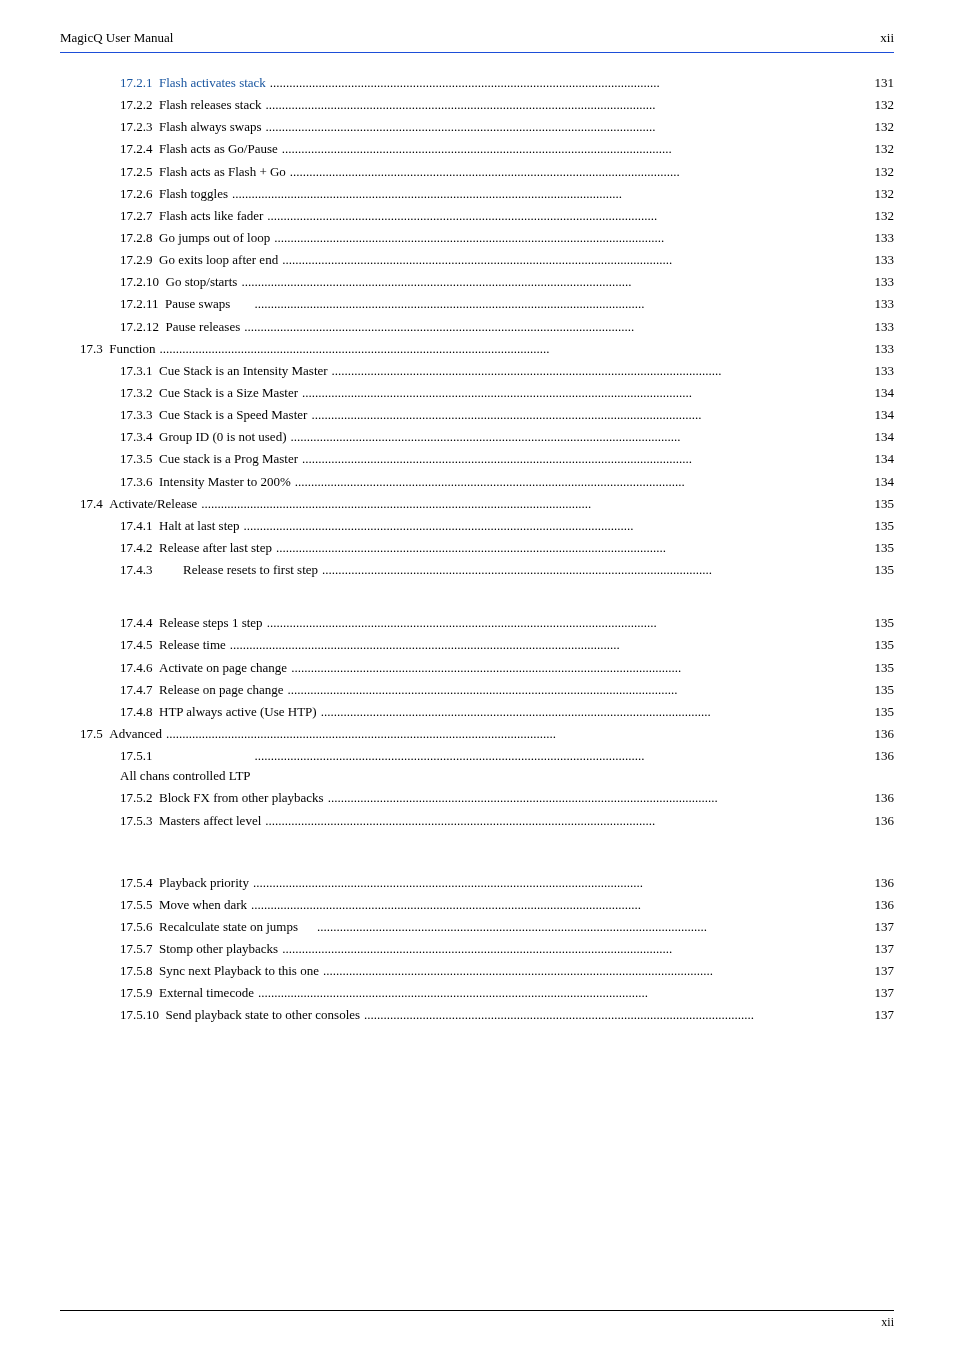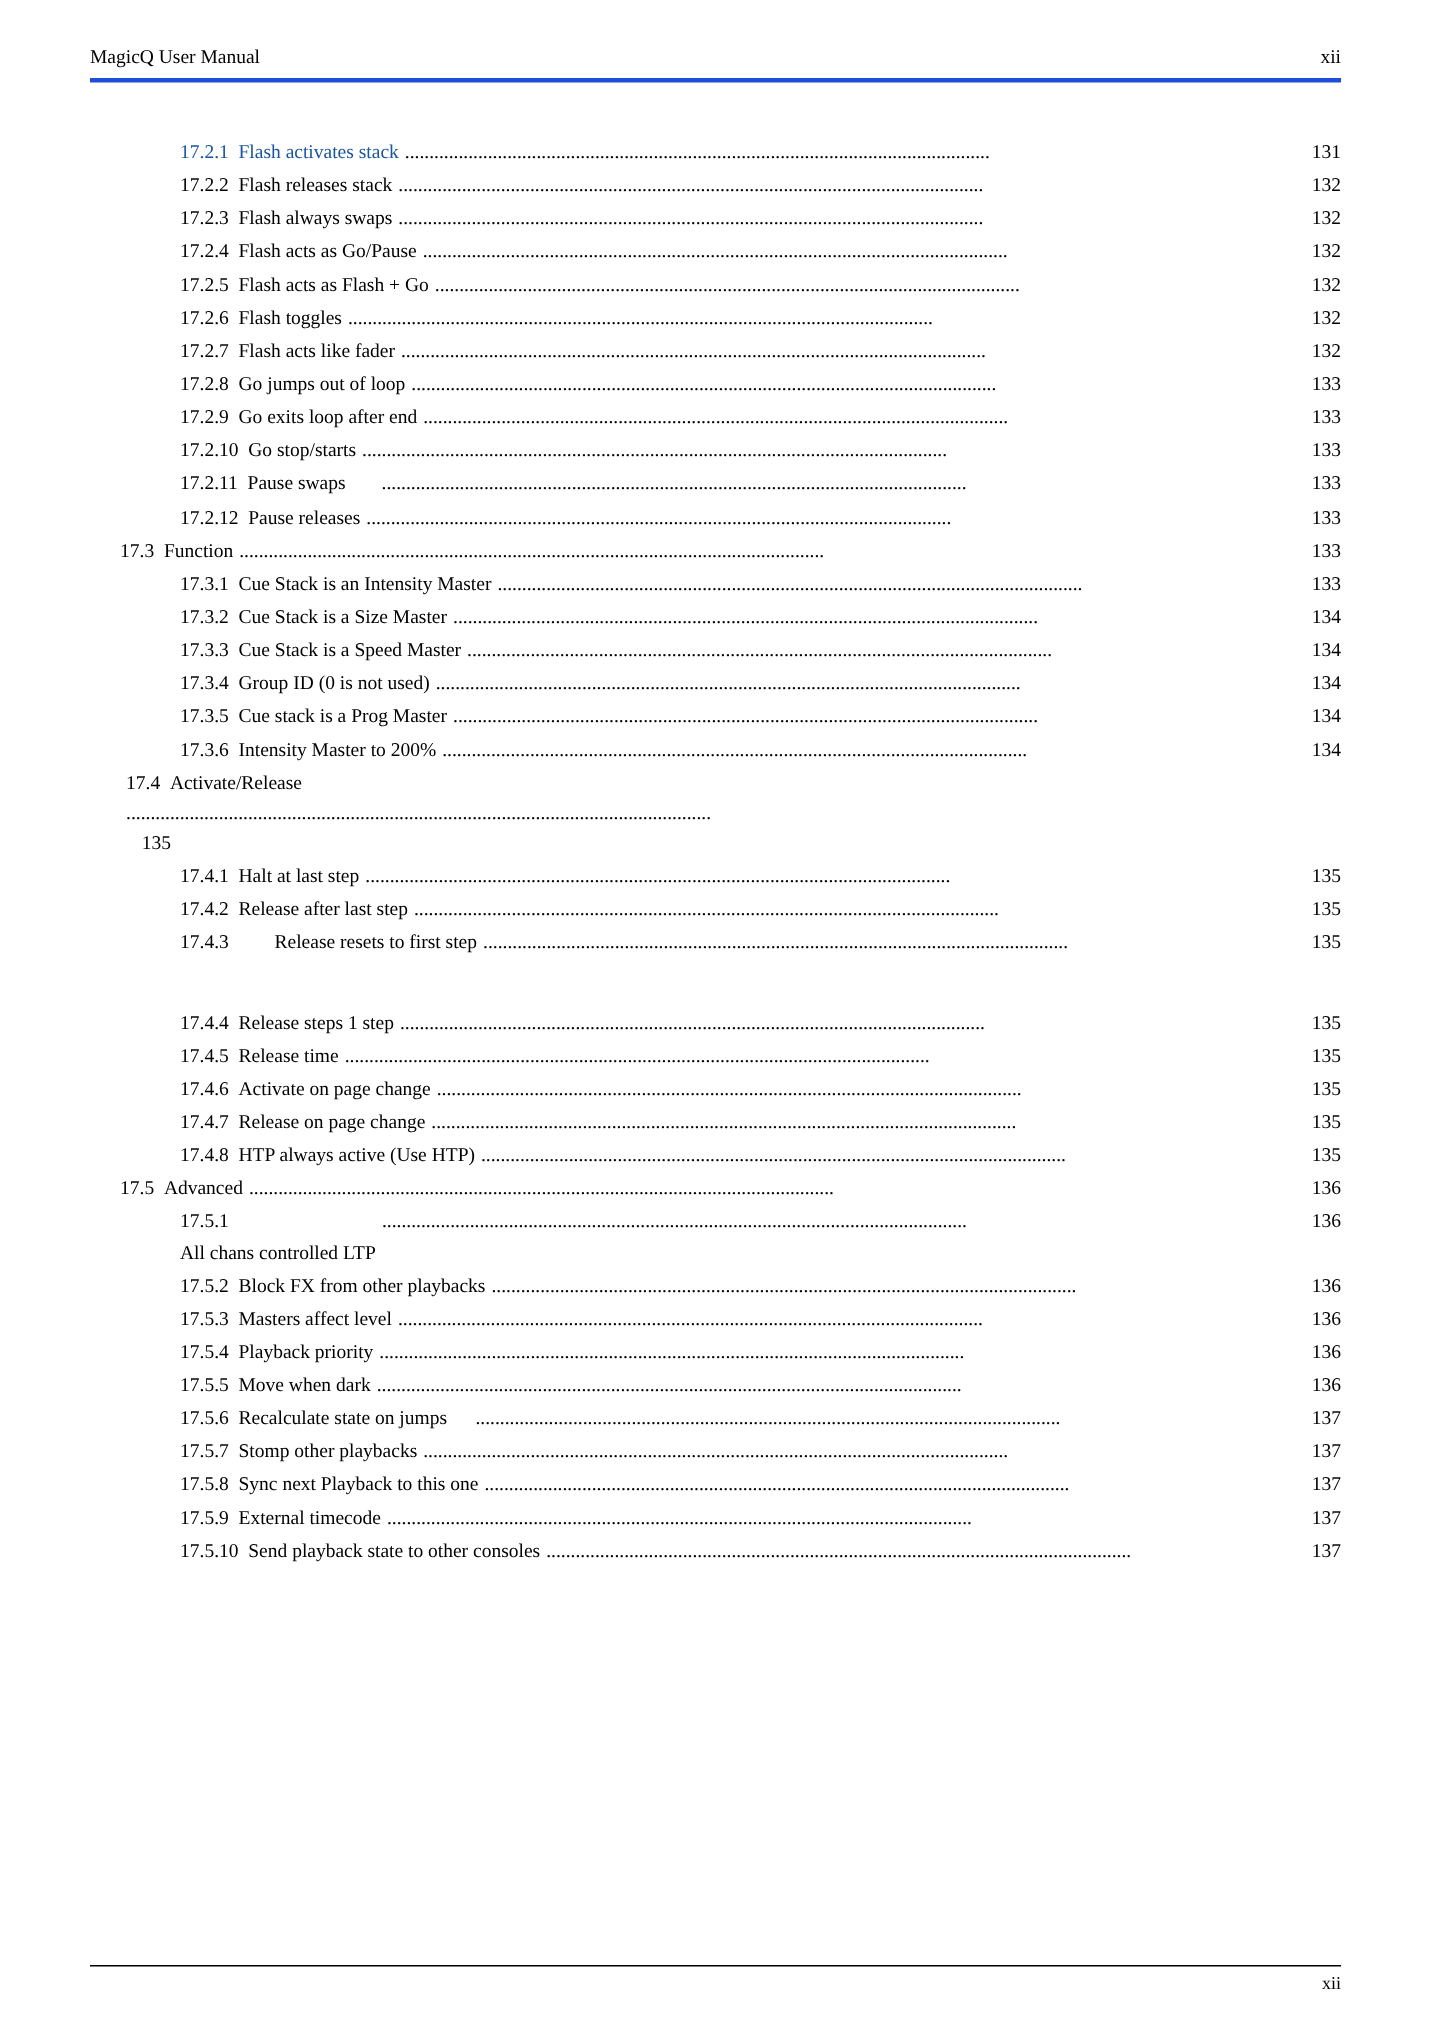--- a/index.html
+++ b/index.html
@@ -12,23 +12,23 @@
       min-height: 1350px;
       position: relative;
     }
     .page-container {
       padding: 30px 60px 60px 60px;
     }
     .page-header {
       display: flex;
       justify-content: space-between;
       align-items: baseline;
-      border-bottom: 3px solid #1d4ed8;
+      border-bottom: 1px solid #1d4ed8;
       padding-bottom: 6px;
-      margin-bottom: 36px;
+      margin-bottom: 20px;
     }
     .page-header-title {
       font-size: 13px;
       font-weight: normal;
     }
     .page-header-num {
       font-size: 13px;
     }
     .toc-entry {
       display: flex;
@@ -226,21 +226,21 @@
         <span class="toc-page">134</span>
       </div>
       <div class="toc-entry" style="padding-left: 60px;">
         <span style="display: flex; flex-shrink: 0;">
           <span class="toc-entry-label">17.3.6&nbsp;&nbsp;</span>
           <span>Intensity Master to 200%</span>
         </span>
         <span class="toc-dots"> ........................................................................................................................</span>
         <span class="toc-page">134</span>
       </div>
-      <div class="toc-entry" style="padding-left: 20px; flex-direction: column;">
+      <div class="toc-entry" style="padding-left: 20px;">
         <span style="display: flex; flex-shrink: 0;">
           <span class="toc-entry-label">17.4&nbsp;&nbsp;</span>
           <span>Activate/Release</span>
         </span>
         <span class="toc-dots"> ........................................................................................................................</span>
         <span class="toc-page">135</span>
       </div>
       <div class="toc-entry" style="padding-left: 60px;">
         <span style="display: flex; flex-shrink: 0;">
           <span class="toc-entry-label">17.4.1&nbsp;&nbsp;</span>
@@ -331,21 +331,21 @@
       </div>
       <div class="toc-entry" style="padding-left: 60px;">
         <span style="display: flex; flex-shrink: 0;">
           <span class="toc-entry-label">17.5.3&nbsp;&nbsp;</span>
           <span>Masters affect level</span>
         </span>
         <span class="toc-dots"> ........................................................................................................................</span>
         <span class="toc-page">136</span>
       </div>
       <div class="toc-entry" style="padding-left: 60px;">
-        <span style="display: flex; flex-shrink: 0;">
+        <span style="display: flex; flex-shrink: 0; margin-top: 40px;">
           <span class="toc-entry-label">17.5.4&nbsp;&nbsp;</span>
           <span>Playback priority</span>
         </span>
         <span class="toc-dots"> ........................................................................................................................</span>
         <span class="toc-page">136</span>
       </div>
       <div class="toc-entry" style="padding-left: 60px;">
         <span style="display: flex; flex-shrink: 0;">
           <span class="toc-entry-label">17.5.5&nbsp;&nbsp;</span>
           <span>Move when dark</span>

